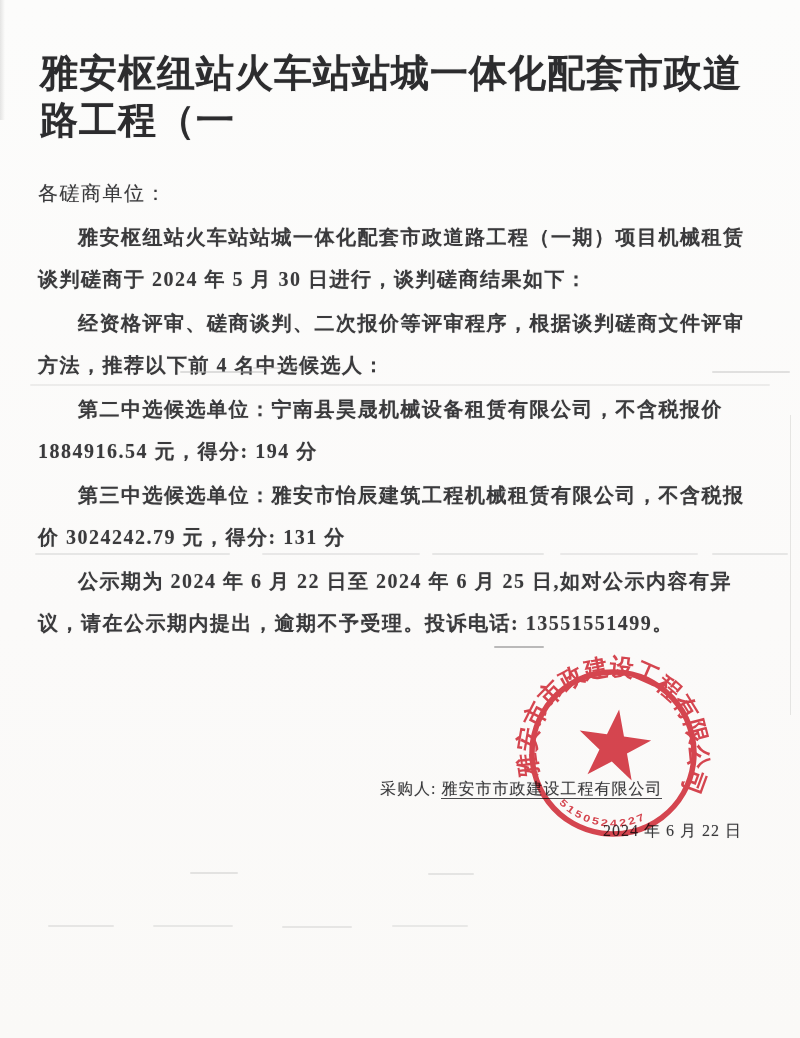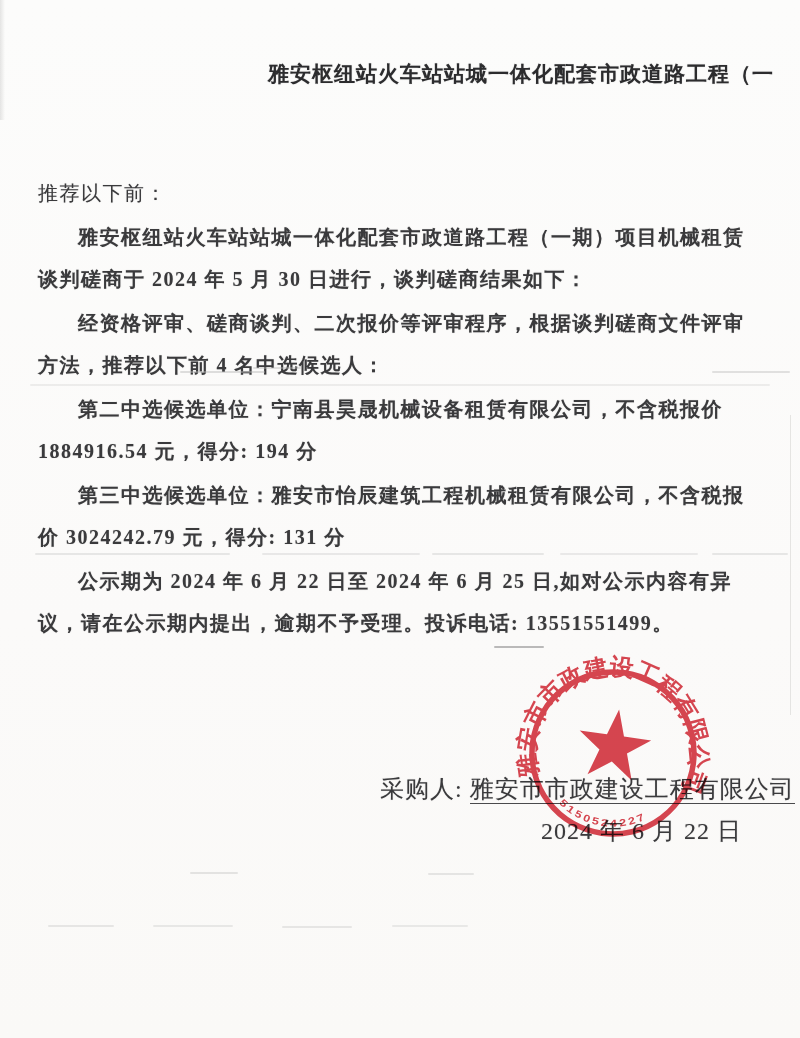--- a/index.html
+++ b/index.html
@@ -12,44 +12,44 @@
     position:relative;
     width:800px;height:1038px;
     background:linear-gradient(180deg,#fcfcfb 0%,#fbfaf9 60%,#faf9f7 100%);
     overflow:hidden;
   }
   
   .edge-left{position:absolute;left:0;top:0;width:5px;height:120px;background:linear-gradient(90deg,rgba(120,120,120,.18),rgba(120,120,120,0));}
   .edge-right{position:absolute;left:790px;top:415px;width:1px;height:300px;background:#d8d8d6;opacity:.65;}
 
   .doc-title{
-    position:absolute;left:34px;top:50px;width:740px;
-    text-align:right;
+    position:absolute;left:40px;top:50px;width:740px;
+    text-align:left;
     font-family:"Liberation Sans","DejaVu Sans",sans-serif;
     font-weight:700;
-    font-size:21px;
+    font-size:38px;
     line-height:47px;
     color:#2c2c2e;
     letter-spacing:1px;
     text-shadow:0 0 1px rgba(44,44,46,.35);
   }
   .body-col{
     position:absolute;left:38px;top:172px;width:722px;
     font-size:20px;
     line-height:42px;
     letter-spacing:1.5px;
     color:#3a3a3c;
     text-shadow:0 0 1px rgba(58,58,60,.3);
   }
   .body-col p{margin:0 0 2px 0;}
   .body-col p.indent{text-indent:2em;font-weight:bold;}
 
   .sig-block{
     position:absolute;left:380px;top:775px;width:382px;
-    font-size:24px;letter-spacing:1px;
+    font-size:16px;letter-spacing:1px;
     color:#3a3a3c;
     text-shadow:0 0 1px rgba(58,58,60,.3);
     line-height:28px;
   }
   .sig-line{white-space:nowrap;}
   .sig-name{
     border-bottom:1.6px solid #4a4a4c;
     padding-bottom:1px;
   }
   .sig-date{
@@ -77,21 +77,21 @@
 <div class="page">
 
   <div class="edge-left"></div>
   <div class="edge-right"></div>
 
   <div class="doc-title">
     <div>雅安枢纽站火车站站城一体化配套市政道路工程（一</div>
   </div>
 
   <div class="body-col">
-    <p>推荐以下前：</p>
+    <p>各磋商单位：</p>
     <p class="indent">雅安枢纽站火车站站城一体化配套市政道路工程（一期）项目机械租赁谈判磋商于 2024 年 5 月 30 日进行，谈判磋商结果如下：</p>
     <p class="indent">经资格评审、磋商谈判、二次报价等评审程序，根据谈判磋商文件评审方法，推荐以下前 4 名中选候选人：</p>
     <p class="indent">第二中选候选单位：宁南县昊晟机械设备租赁有限公司，不含税报价 1884916.54 元，得分: 194 分</p>
     <p class="indent">第三中选候选单位：雅安市怡辰建筑工程机械租赁有限公司，不含税报价 3024242.79 元，得分: 131 分</p>
     <p class="indent">公示期为 2024 年 6 月 22 日至 2024 年 6 月 25 日,如对公示内容有异议，请在公示期内提出，逾期不予受理。投诉电话: 13551551499。</p>
   </div>
 
   <div class="sig-block">
     <div class="sig-line">
       <span>采购人:</span>

